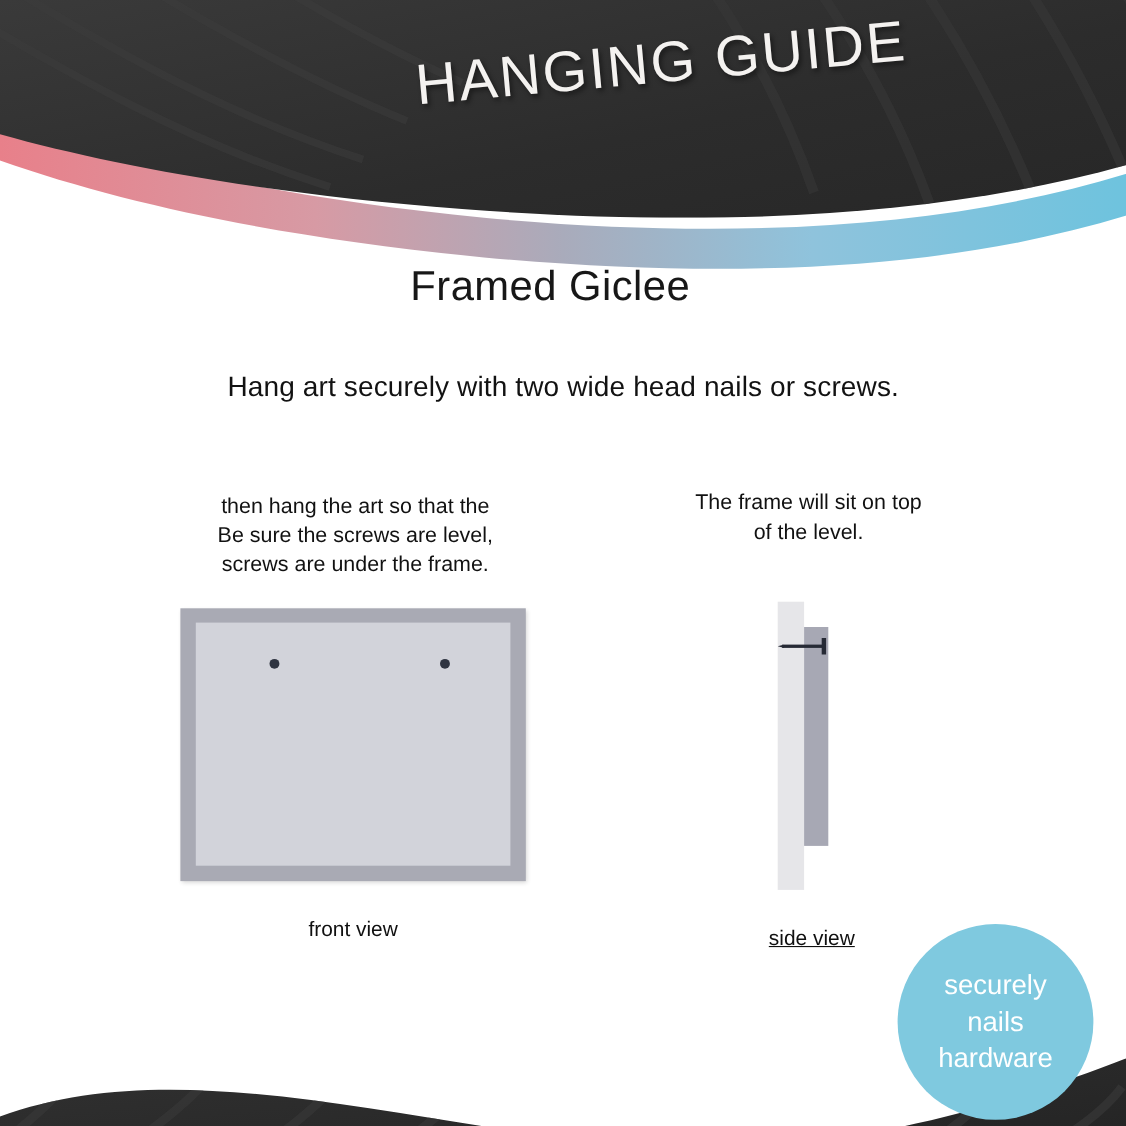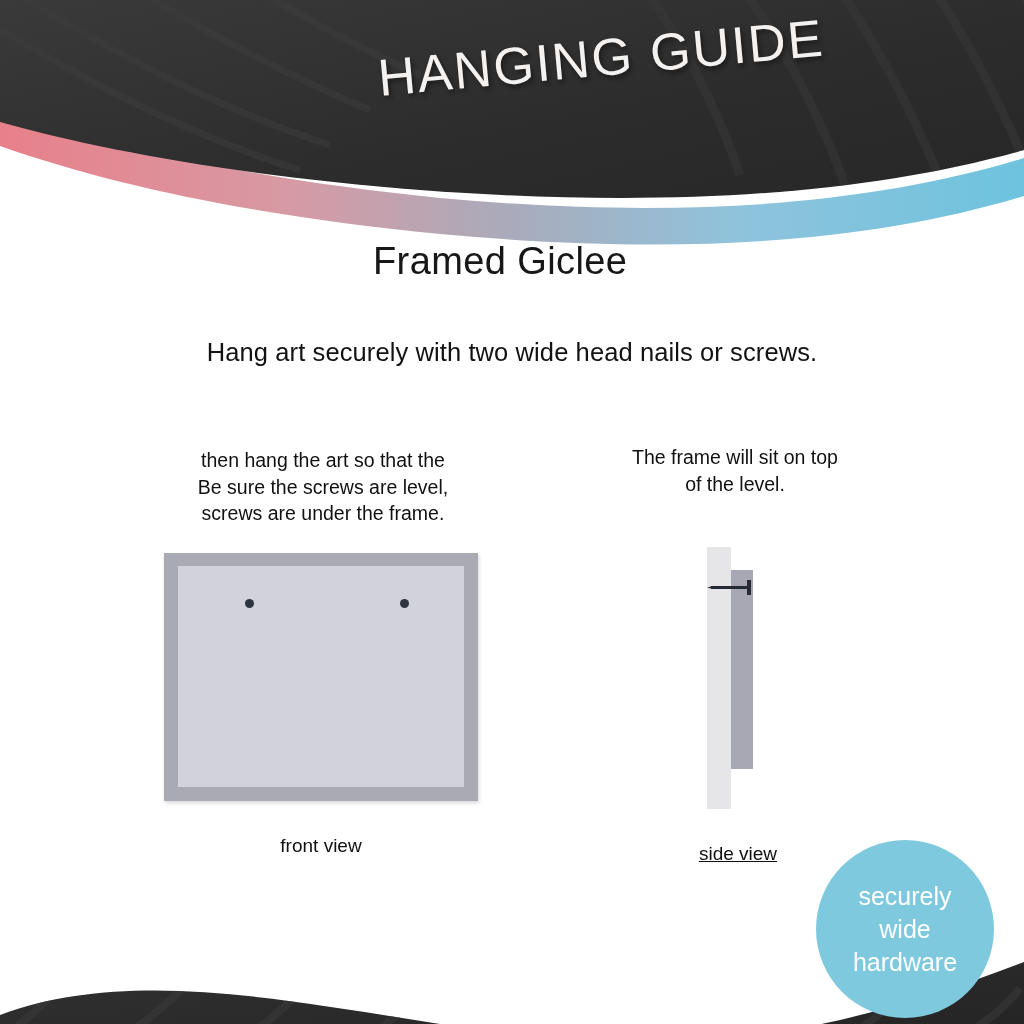--- a/index.html
+++ b/index.html
@@ -330,17 +330,17 @@
     <div id="side-nail-shaft"></div>
     <div id="side-nail-tip"></div>
     <div id="side-nail-head"></div>
   </div>
 
   <div id="front-view-label" class="view-label">front view</div>
   <div id="side-view-label" class="view-label">side view</div>
 
   <div id="hardware-badge">
     <span class="badge-line">securely</span>
-    <span class="badge-line">wide</span>
+    <span class="badge-line">nails</span>
     <span class="badge-line">hardware</span>
   </div>
 
 </div>
 
 </body></html>

